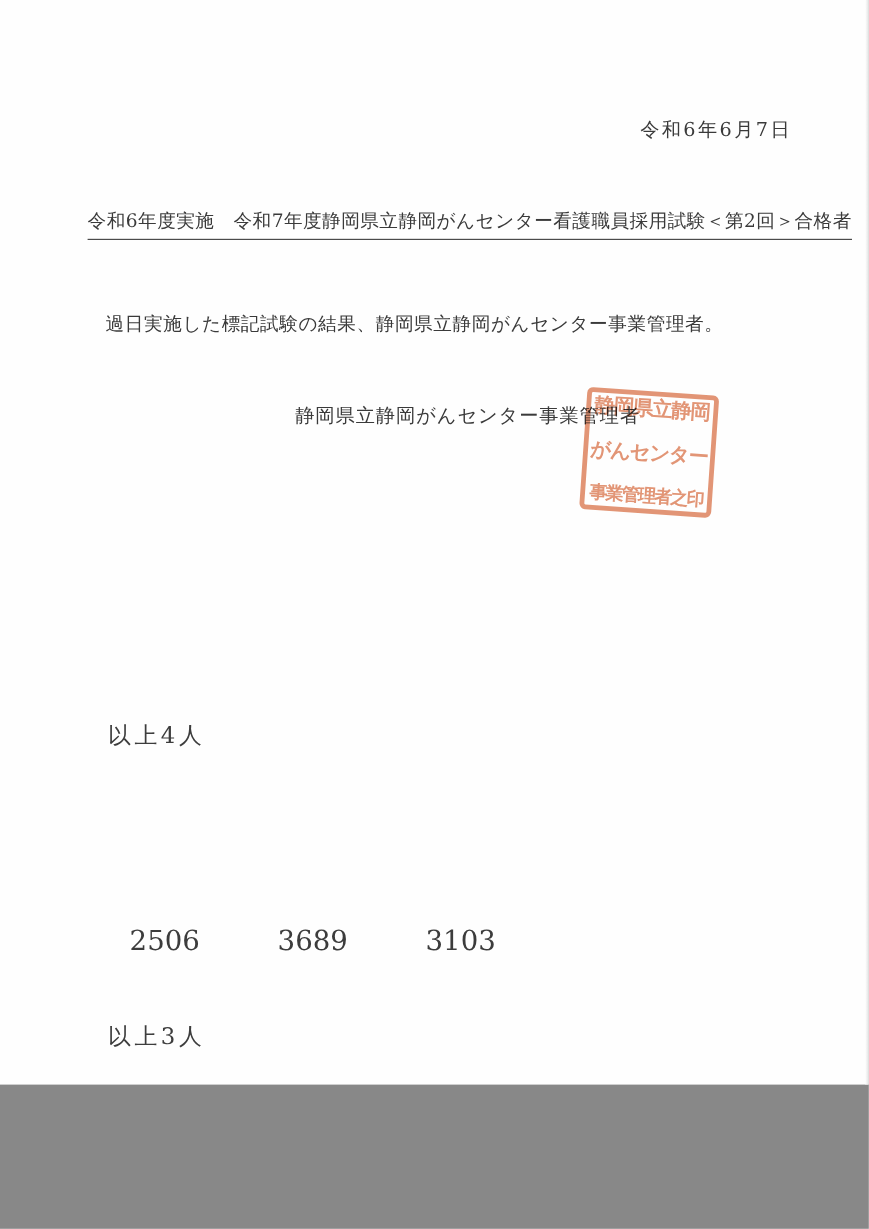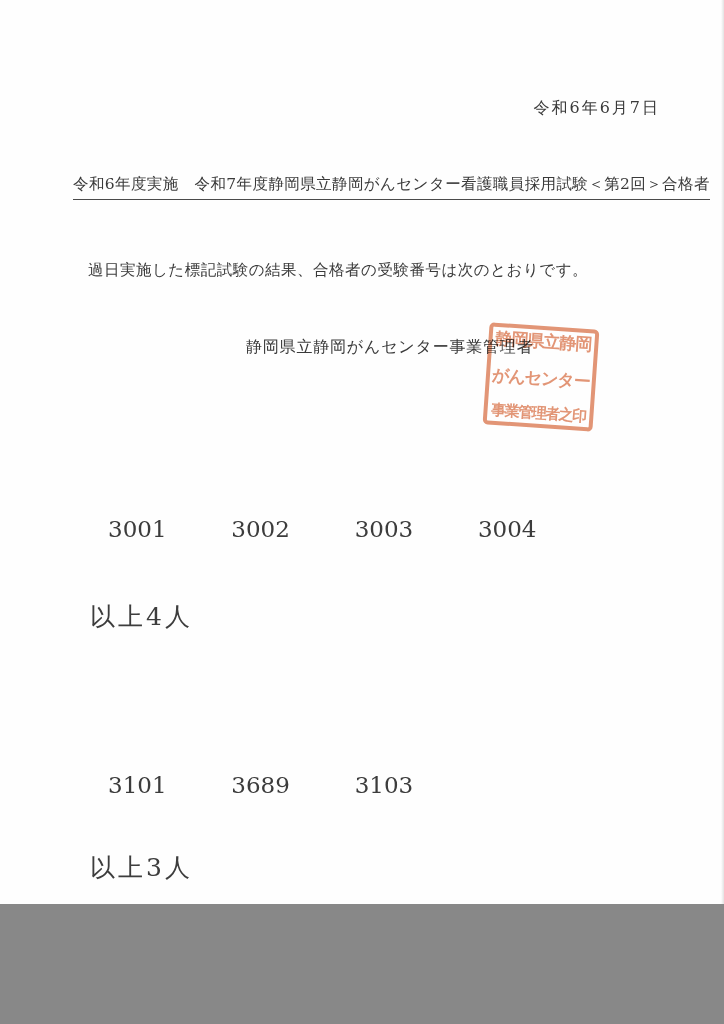--- a/index.html
+++ b/index.html
@@ -93,59 +93,53 @@
   .row1{top:516px;}
   .row2{top:772px;}
   .numbers-row .num{
     display:inline-block;
     width:116px;
   }
   .numbers-row .num:last-child{width:auto;}
 
   .total-line{
     left:90px;
-    font-size:25px;
+    font-size:19px;
     letter-spacing:3px;
     color:#3d3d3d;
   }
   .total1{top:600px;}
   .total2{top:851px;}
 </style>
 </head>
 <body>
 
 <div class="page">
 
   <div class="abs date">令和6年6月7日</div>
 
   <div class="abs title">令和6年度実施　令和7年度静岡県立静岡がんセンター看護職員採用試験＜第2回＞合格者</div>
 
-  <div class="abs body-text">過日実施した標記試験の結果、合格者の受験番号は次のとおりです。</div>
+  <div class="abs body-text">過日実施した標記試験の結果、静岡県立静岡がんセンター事業管理者。</div>
 
   <div class="abs sig-line1">静岡県立静岡がんセンター事業管理者</div>
 
 
   <div class="abs stamp">
     <div class="stamp-line l1">静岡県立静岡</div>
     <div class="stamp-line l2">がんセンター</div>
     <div class="stamp-line l3">事業管理者之印</div>
   </div>
 
 
-  <div class="abs numbers-row row1">
-    <span class="num">3001</span>
-    <span class="num">3002</span>
-    <span class="num">3003</span>
-    <span class="num">3004</span>
-  </div>
 
   <div class="abs total-line total1">以上4人</div>
 
 
   <div class="abs numbers-row row2">
-    <span class="num">3101</span>
+    <span class="num">2506</span>
     <span class="num">3689</span>
     <span class="num">3103</span>
   </div>
 
   <div class="abs total-line total2">以上3人</div>
 
 </div>
 
 </body></html>

